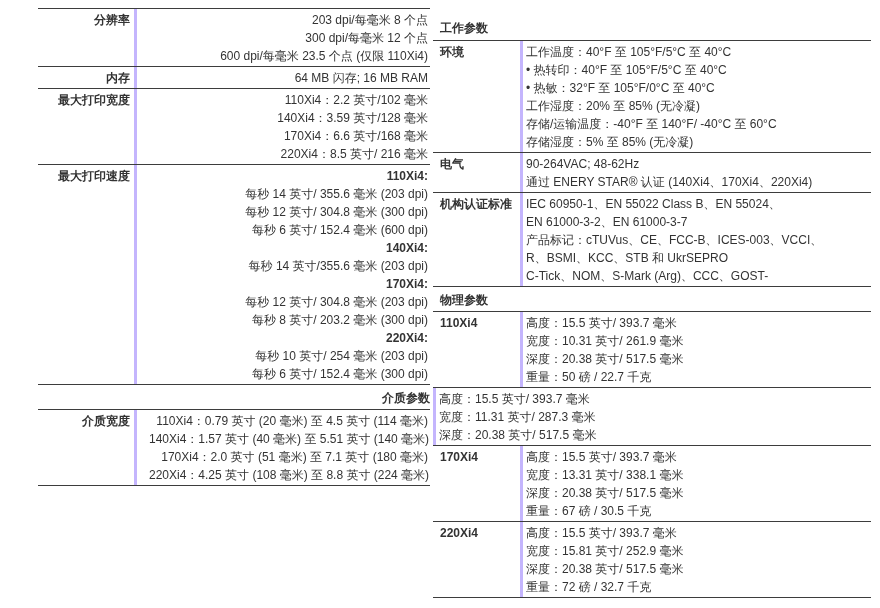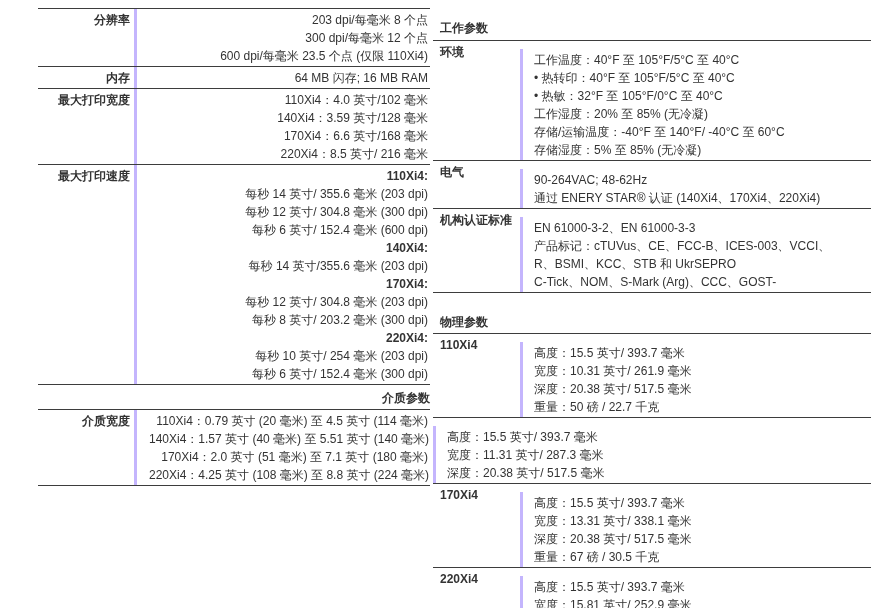--- a/index.html
+++ b/index.html
@@ -21,23 +21,23 @@
   .val{
     flex:1 1 auto;border-left:3px solid #c4b5fd;
     padding:2px 2px 1px 12px;min-width:0;
   }
   .line{line-height:18px;white-space:nowrap;}
   .line.b{font-weight:bold;}
   .hdr{
     font-weight:bold;line-height:18px;
     padding:4px 0 2px 16px;border-bottom:1px solid #3d3d3d;
   }
-  .col-right .hdr{padding-left:7px;margin-top:16px;}
+  .col-right .hdr{padding-left:7px;}
   .col-right .lbl{flex-basis:87px;padding-left:7px;}
-  .col-right .val{padding-left:11px;margin-top:8px;}
+  .col-right .val{padding-left:3px;}
   .top-hdr{
     font-weight:bold;line-height:18px;
     padding:2px 0 3px 7px;border-bottom:1px solid #3d3d3d;
   }
 </style>
 </head>
 <body>
 
 <div class="col col-left">
   <div class="tbl tbl-left">
@@ -54,21 +54,21 @@
     <div class="row">
       <div class="lbl">内存</div>
       <div class="val">
         <div class="line">64 MB 闪存; 16 MB RAM</div>
       </div>
     </div>
 
     <div class="row">
       <div class="lbl">最大打印宽度</div>
       <div class="val">
-        <div class="line">110Xi4：4.0 英寸/102 毫米</div>
+        <div class="line">110Xi4：2.2 英寸/102 毫米</div>
         <div class="line">140Xi4：3.59 英寸/128 毫米</div>
         <div class="line">170Xi4：6.6 英寸/168 毫米</div>
         <div class="line">220Xi4：8.5 英寸/ 216 毫米</div>
       </div>
     </div>
 
     <div class="row">
       <div class="lbl">最大打印速度</div>
       <div class="val">
         <div class="line b">110Xi4:</div>
@@ -123,21 +123,22 @@
       <div class="lbl">电气</div>
       <div class="val">
         <div class="line">90-264VAC; 48-62Hz</div>
         <div class="line">通过 ENERY STAR® 认证 (140Xi4、170Xi4、220Xi4)</div>
       </div>
     </div>
 
     <div class="row">
       <div class="lbl">机构认证标准</div>
       <div class="val">
-        <div class="line">EN 61000-3-2、EN 61000-3-3</div>
+        <div class="line">IEC 60950-1、EN 55022 Class B、EN 55024、</div>
+        <div class="line">EN 61000-3-2、EN 61000-3-7</div>
         <div class="line">产品标记：cTUVus、CE、FCC-B、ICES-003、VCCI、</div>
         <div class="line">R、BSMI、KCC、STB 和 UkrSEPRO</div>
         <div class="line">C-Tick、NOM、S-Mark (Arg)、CCC、GOST-</div>
       </div>
     </div>
 
     <div class="hdr">物理参数</div>
 
     <div class="row">
       <div class="lbl">110Xi4</div>

